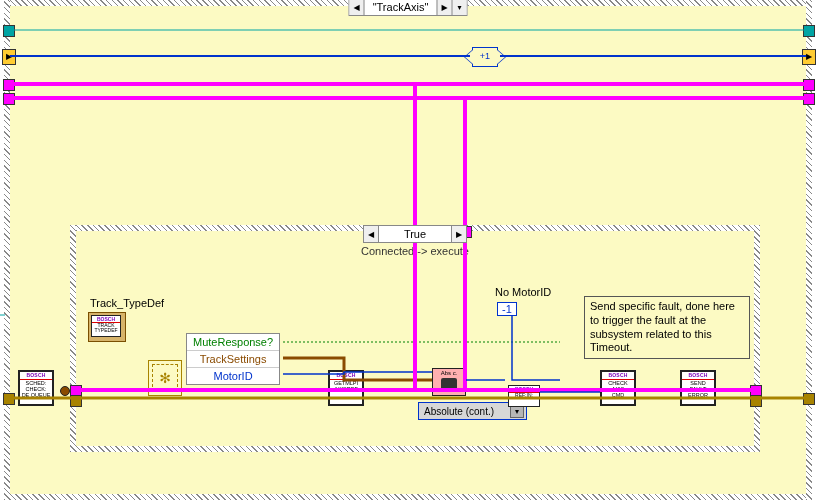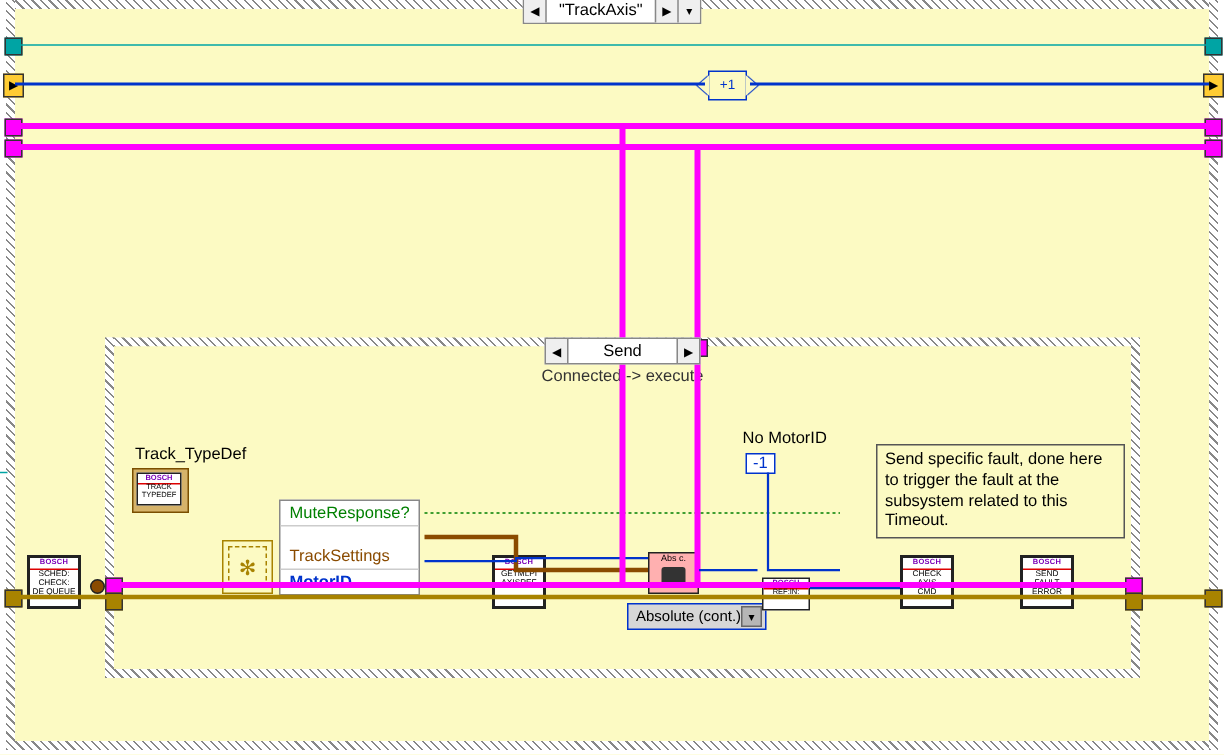--- a/index.html
+++ b/index.html
@@ -212,21 +212,21 @@
   }
 
   .ring-const {
     position: absolute;
     border: 1px solid #0033cc;
     background: #d7d7d7;
     font-size: 10px;
     padding: 1px 2px 1px 5px;
     display: flex;
     align-items: center;
-    gap: 0;
+    gap: 16px;
   }
   .ring-const .chev {
     background:#b6b6b6;
     border:1px solid #666;
     width:12px;height:12px;
     font-size:8px;
     display:flex;align-items:center;justify-content:center;
   }
 
   .poly-node {
@@ -253,31 +253,32 @@
     background:#fff;
   }
   .small-ref .brand{font-size:5px;color:#7a00b8;font-weight:bold;text-align:center;border-bottom:1px solid #d00;}
   .small-ref .vt{font-size:5px;text-align:center;line-height:1;}
 
   
   .ub-labels {
     position:absolute;
     border:1px solid #888;
     background:#fff;
+    text-align:center;
   }
   .ub-labels div{
     font-size:11px;
     padding:0 6px;
     border-bottom:1px solid #ccc;
     height:16px;line-height:16px;
   }
   .ub-labels div:last-child{border-bottom:none;}
   .lbl-green{color:#008000;}
-  .lbl-brown{color:#8a4b00;margin-top:12px;}
-  .lbl-blue{color:#0033cc;font-weight:bold;}
+  .lbl-brown{color:#8a4b00;}
+  .lbl-blue{color:#0033cc;}
 
   
   svg.wires {
     position:absolute; left:0; top:0;
     width:816px; height:503px;
     pointer-events:none;
     z-index:1;
   }
 
   .tunnel {
@@ -374,21 +375,21 @@
 </div>
 <div class="halt" style="left:60px; top:386px;"></div>
 
 <div class="hatch-border inner-hatch-top"></div>
 <div class="hatch-border inner-hatch-bottom"></div>
 <div class="hatch-border inner-hatch-left"></div>
 <div class="hatch-border inner-hatch-right"></div>
 <div class="inner-inner">
   <div class="case-selector inner-case-selector">
     <span class="sel-btn">◀</span>
-    <span class="sel-label">Send</span>
+    <span class="sel-label">True</span>
     <span class="sel-btn last">▶</span>
   </div>
   <span class="inner-subtitle">Connected -&gt; execute</span>
 </div>
 
 <div class="tunnel" style="left:410px; top:226px;"></div>
 <div class="tunnel" style="left:460px; top:226px;"></div>
 <div class="tunnel" style="left:70px; top:385px;"></div>
 <div class="tunnel" style="left:750px; top:385px;"></div>
 <div class="tunnel dkyellow" style="left:70px; top:395px;"></div>

